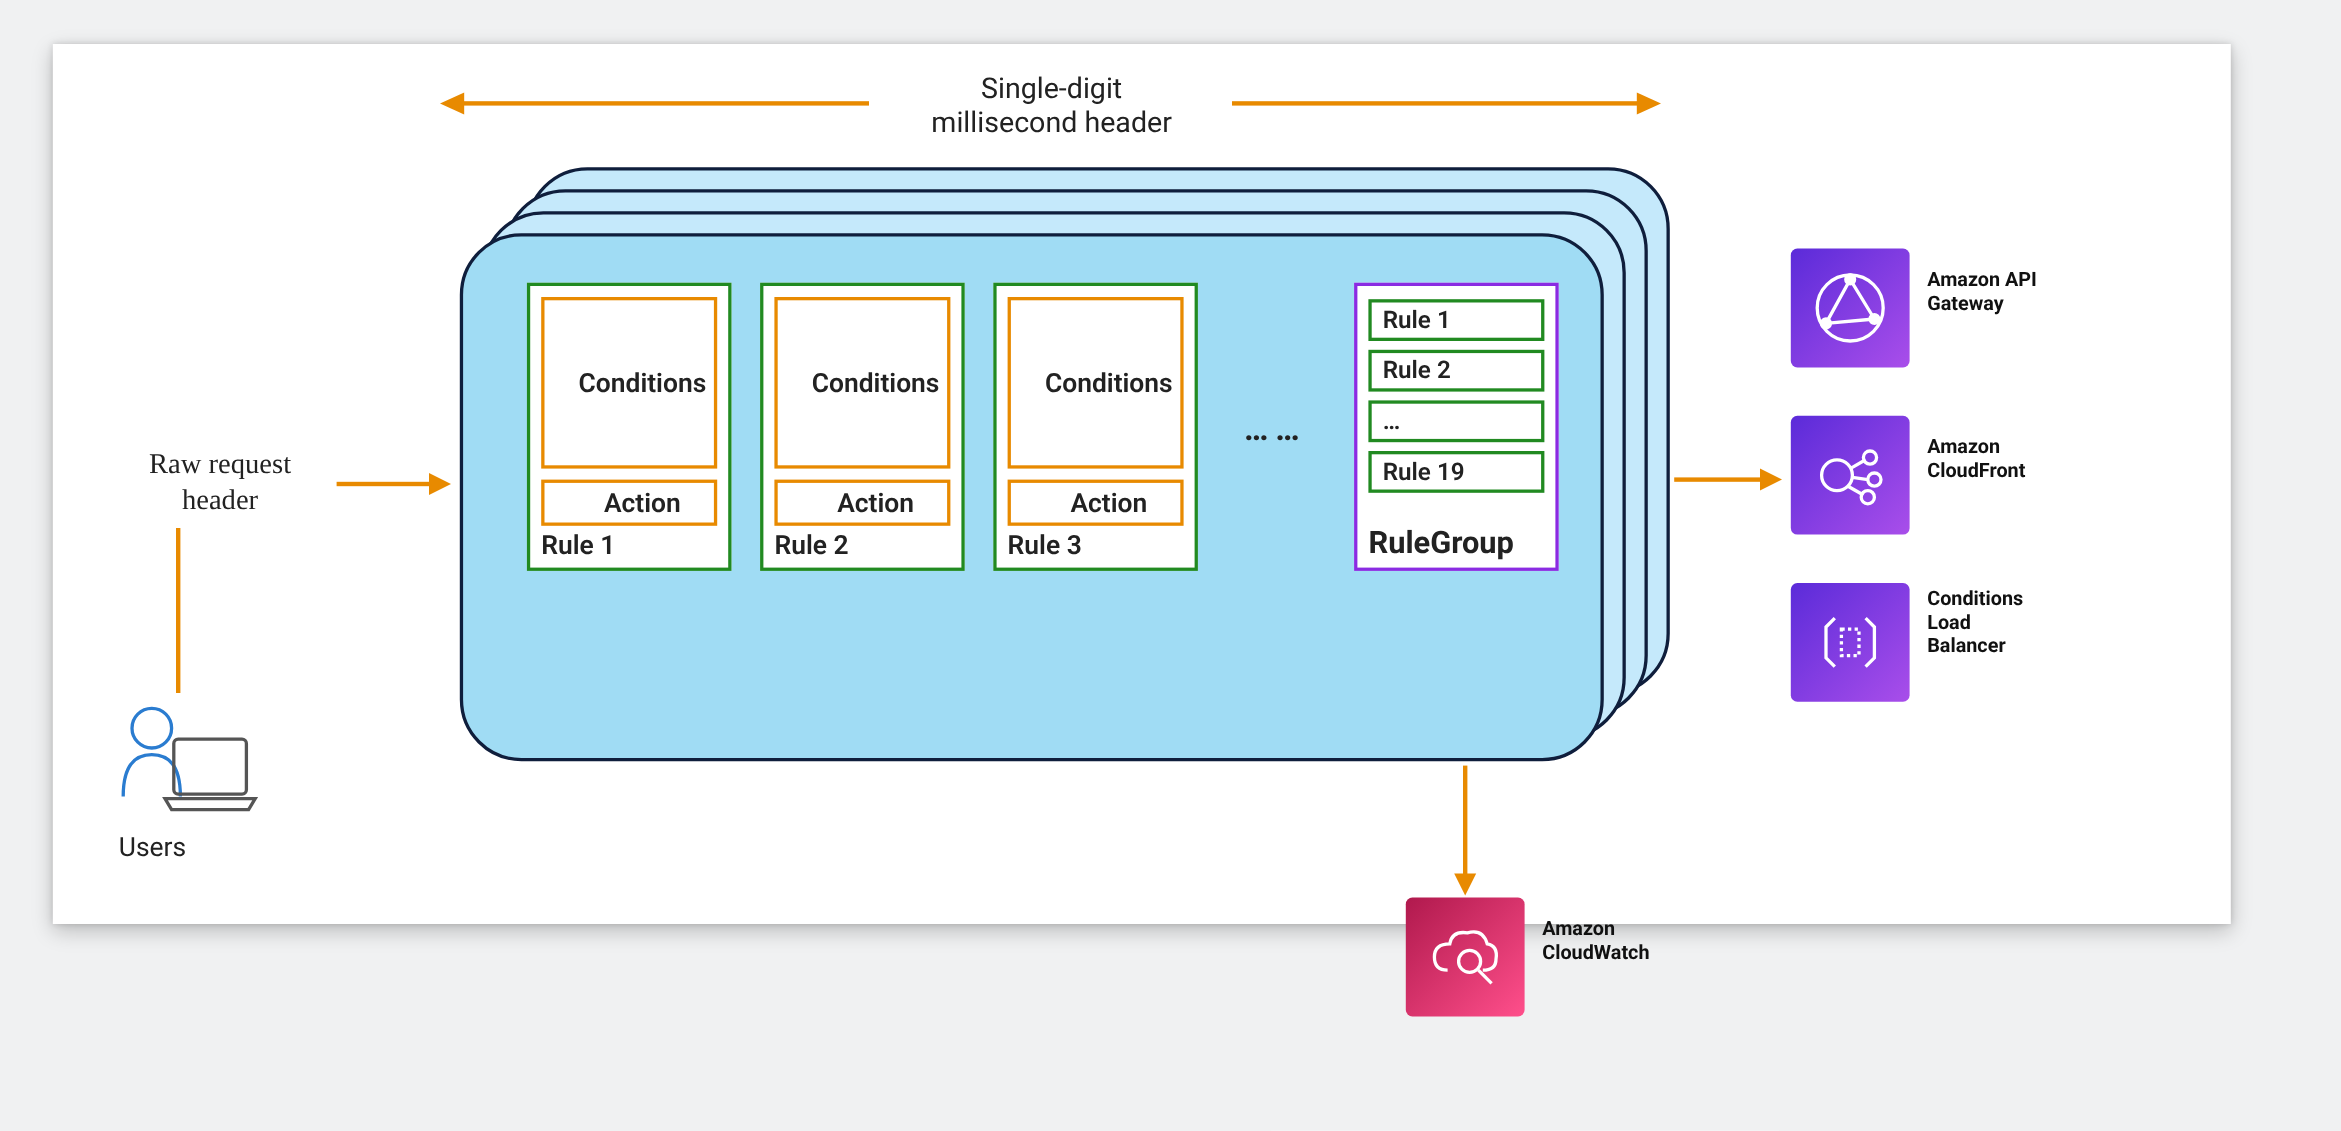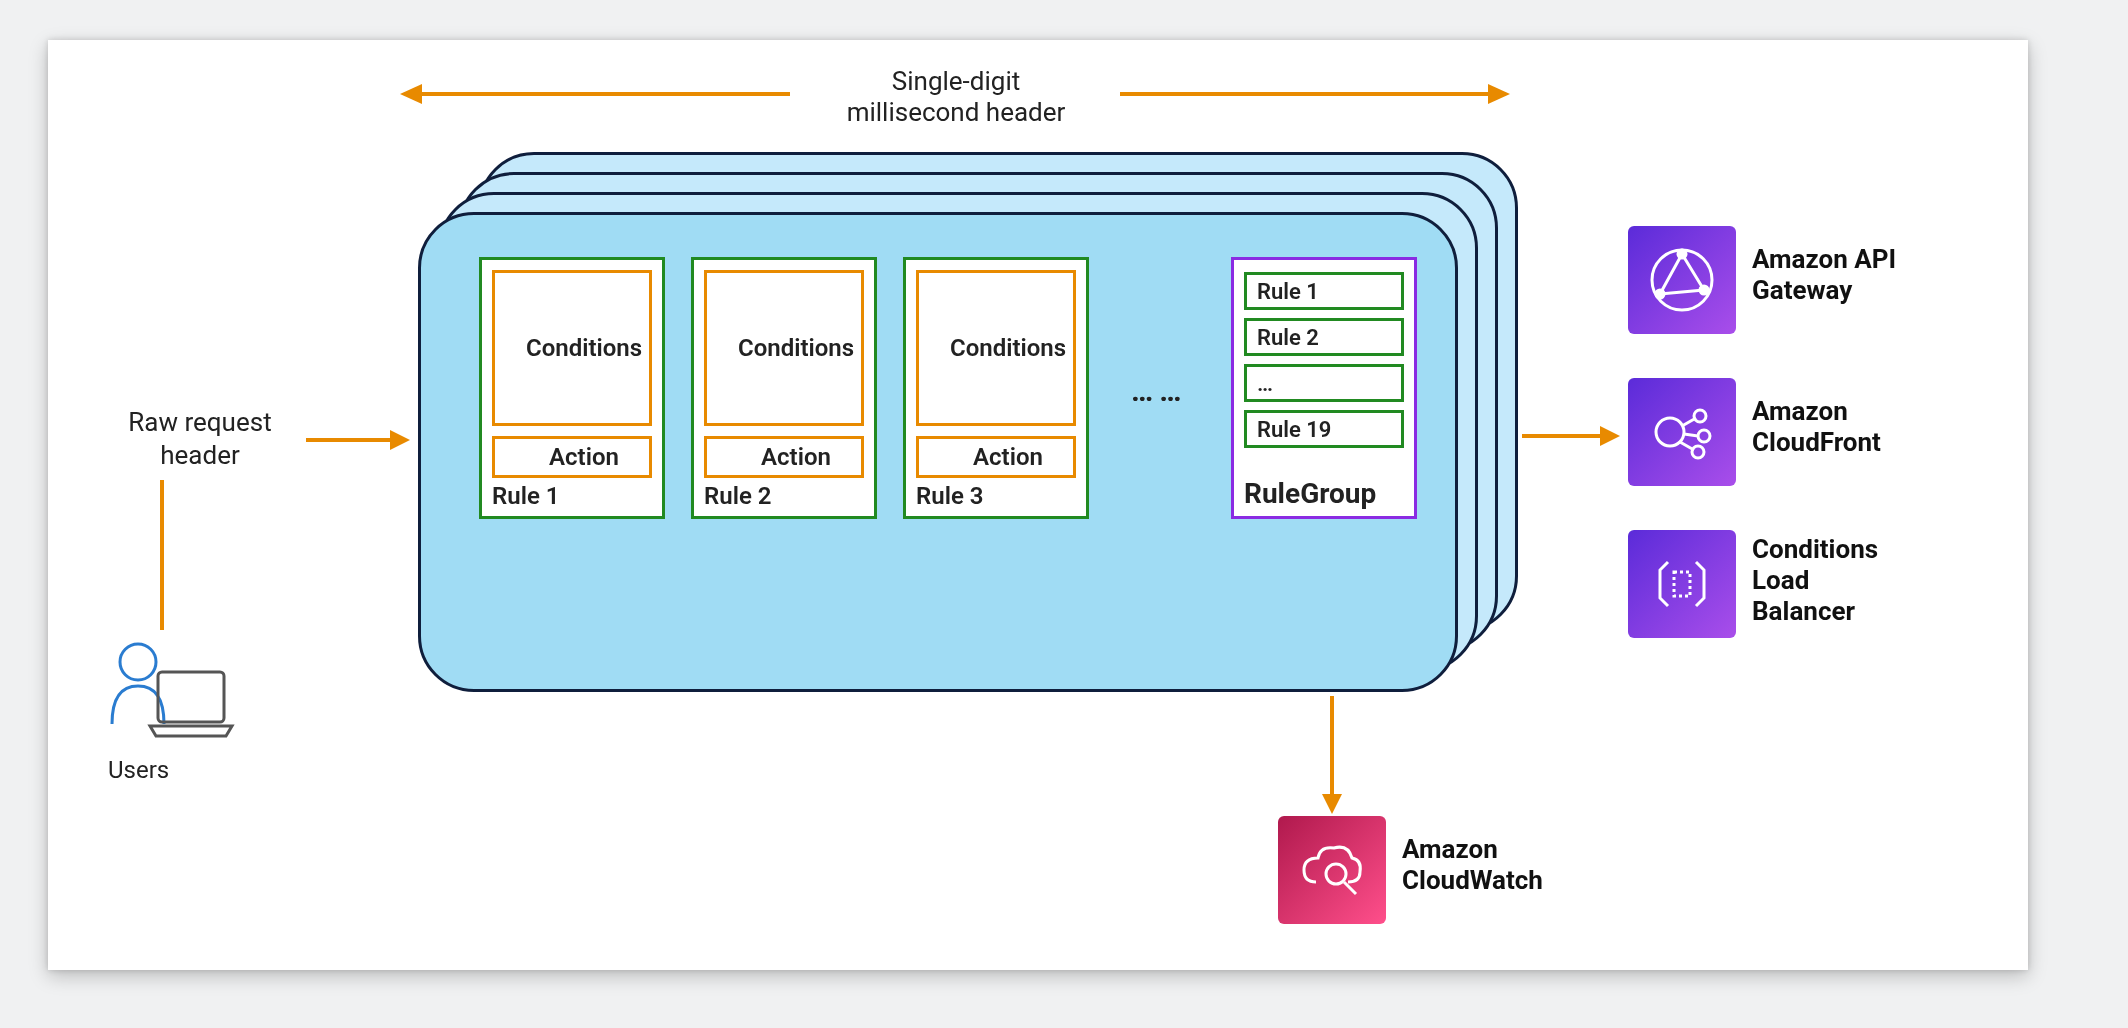--- a/index.html
+++ b/index.html
@@ -8,21 +8,21 @@
     background: #f0f1f2;
     width: 2128px;
     height: 1028px;
     position: relative;
   }
   .canvas {
     position: absolute;
     left: 48px;
     top: 40px;
     width: 1980px;
-    height: 930px;
+    height: 800px;
     background: #fff;
     box-shadow: 0 6px 18px rgba(0,0,0,0.22), 0 0 6px rgba(0,0,0,0.15);
   }
   .abs { position: absolute; }
   .arrowhead-left, .arrowhead-right {
     width: 0; height: 0;
     border-top: 10px solid transparent;
     border-bottom: 10px solid transparent;
   }
   .arrowhead-left { border-right: 22px solid #e88a00; }
@@ -103,20 +103,21 @@
     font-size: 26px;
     color: #222;
   }
   .webacl-caption b { font-weight: 700; }
   
   .raw-label {
     font-size: 26px;
     color: #222;
     text-align: center;
     line-height: 1.25;
+    font-family: Liberation Serif, serif;
   }
   .users-label {
     font-size: 24px;
     color: #222;
     text-align: left;
   }
   
   .h-arrow { position: absolute; height: 4px; background: #e88a00; }
   .h-arrow::after {
     content: '';
@@ -141,21 +142,21 @@
     width: 108px; height: 108px;
     border-radius: 6px;
     display: flex;
     align-items: center;
     justify-content: center;
     color: #fff;
   }
   .purple-grad { background: linear-gradient(135deg, #5b2bd9 0%, #a94eea 100%); }
   .pink-grad { background: linear-gradient(135deg, #b0194d 0%, #ff4f8b 100%); }
   .svc-label {
-    font-size: 26px;
+    font-size: 18px;
     font-weight: 700;
     color: #111;
     line-height: 1.2;
   }
   .user-icon-wrap {
     width: 140px;
     height: 110px;
   }
 </style>
 </head>

